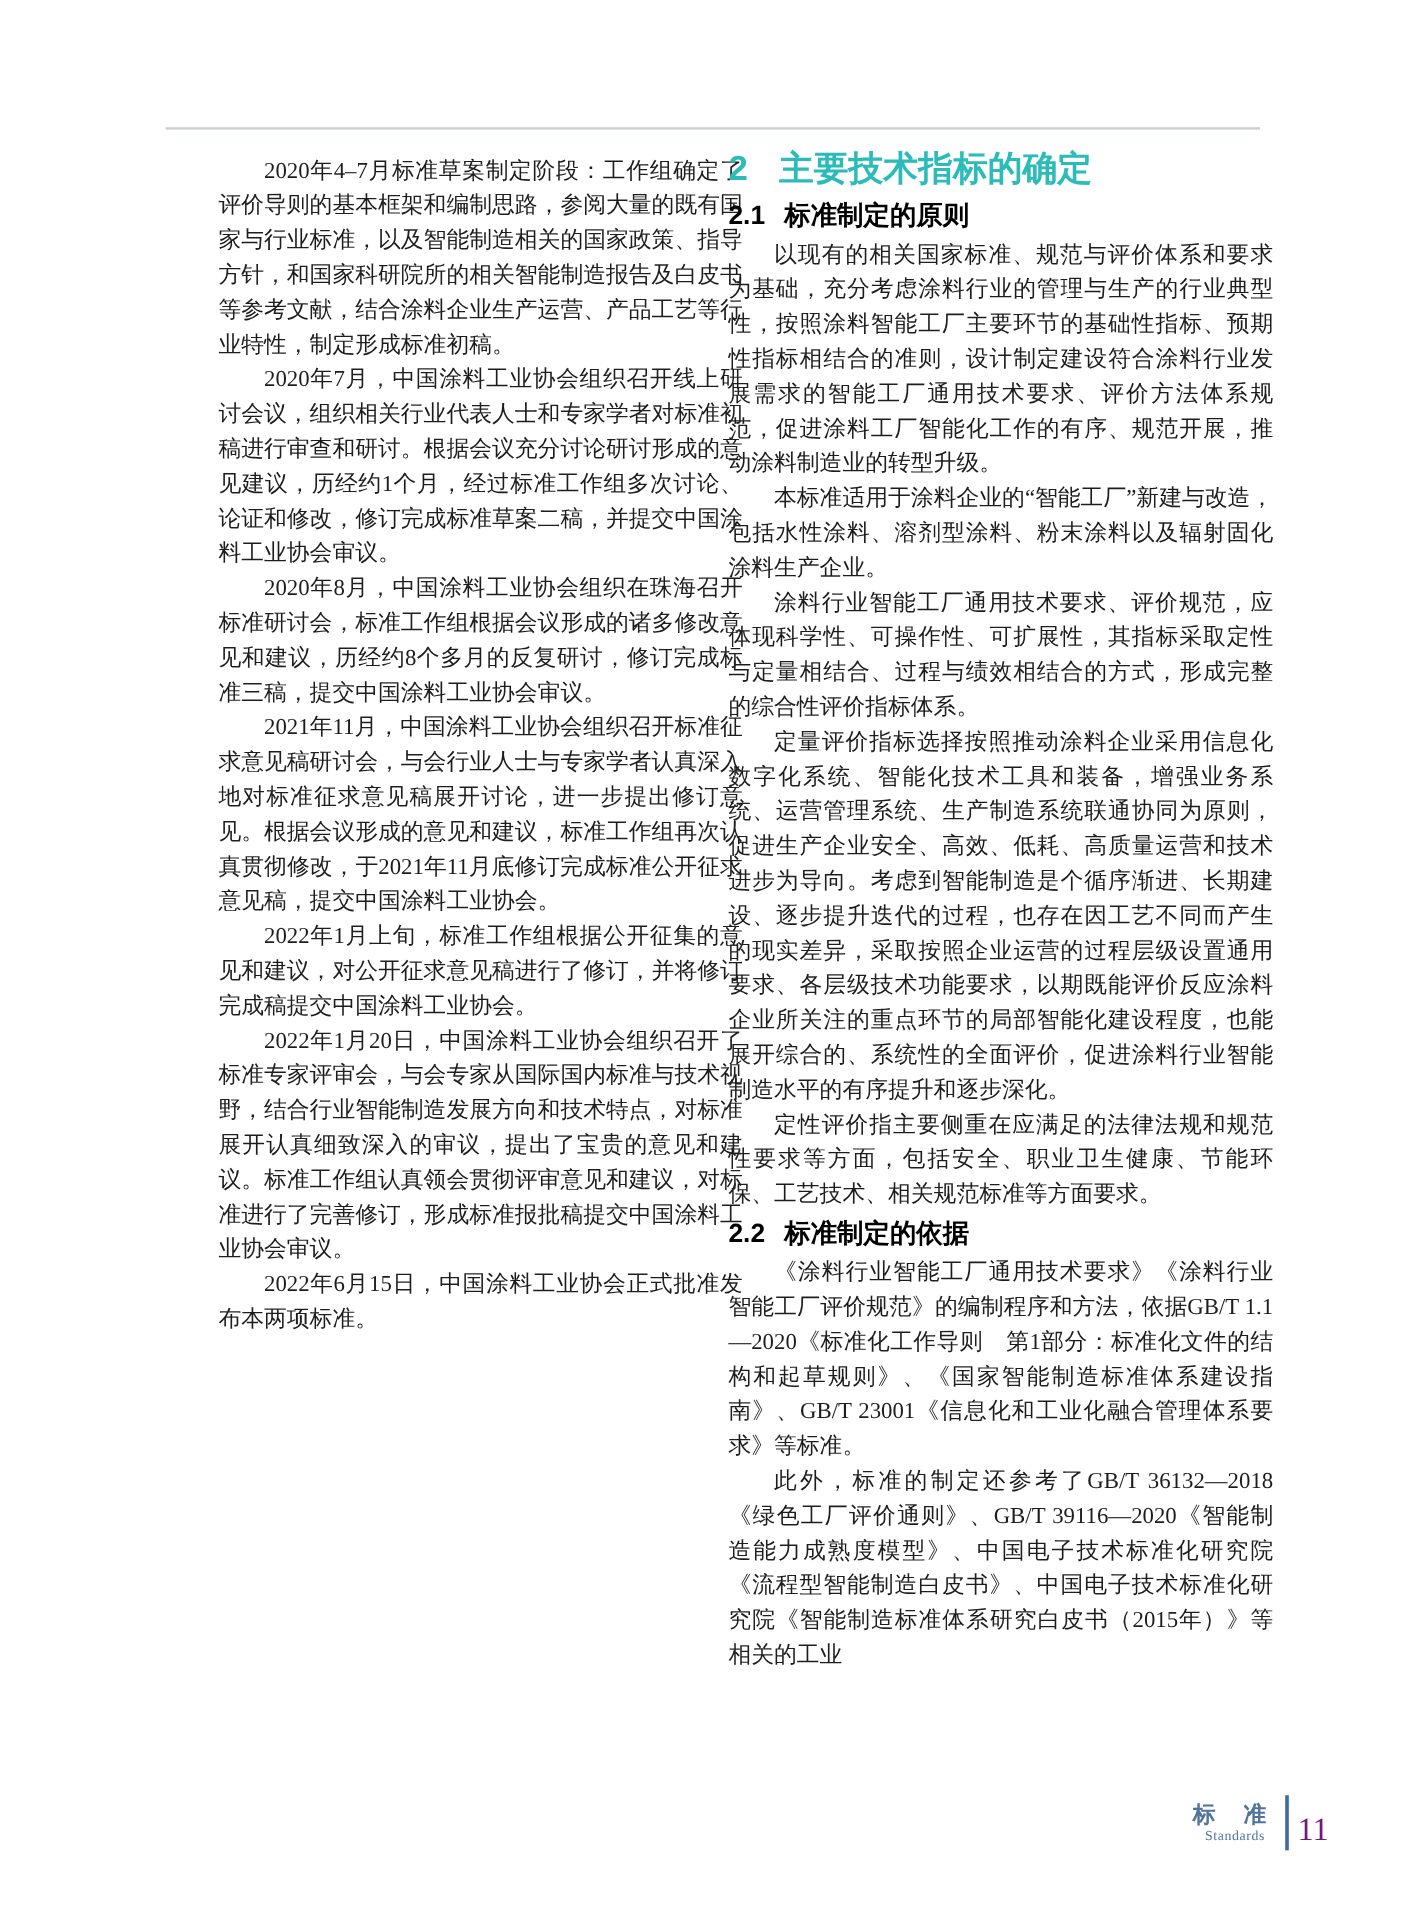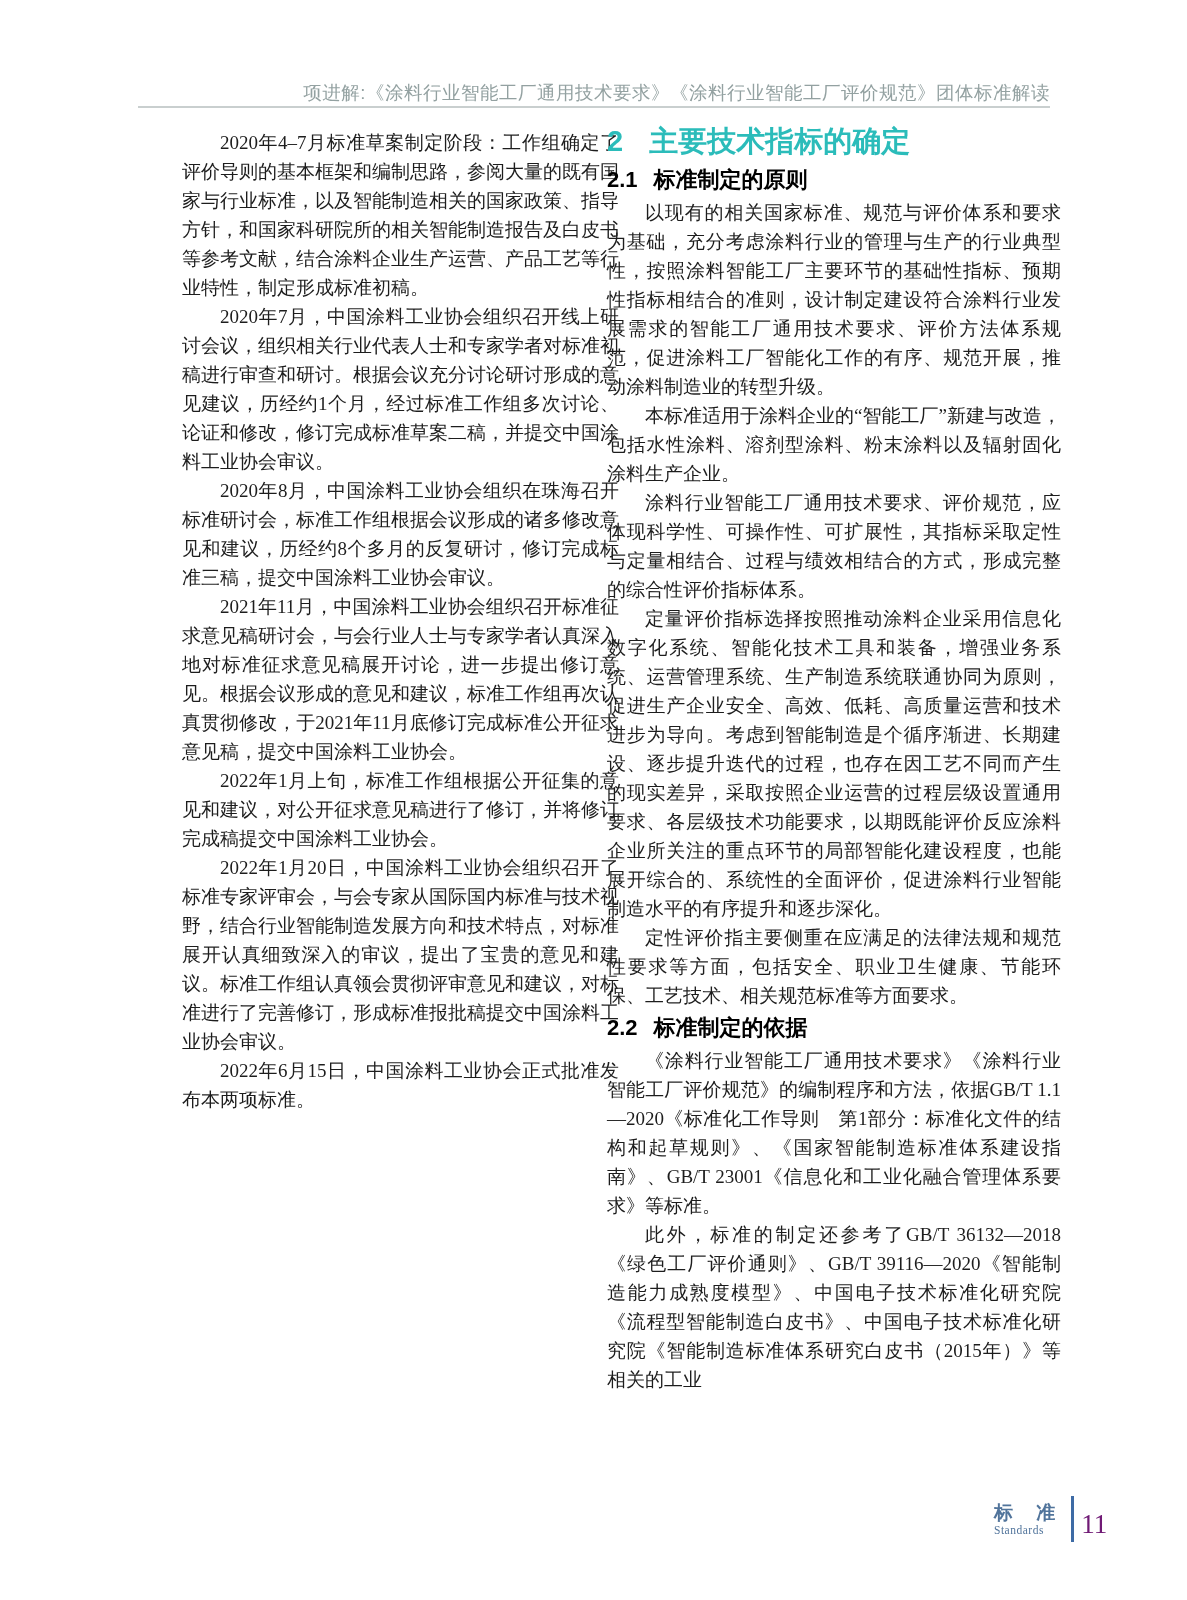--- a/index.html
+++ b/index.html
@@ -64,21 +64,21 @@
     text-align: left;
   }
   .sec-h3 .sec-num { display: inline-block; margin-right: 16px; }
   
   .footer {
     position: absolute;
     left: 994px; top: 1496px;
     display: flex;
     align-items: center;
   }
-  .journal { text-align: left; padding-right: 7px; }
+  .journal { text-align: center; padding-right: 7px; }
   .journal .j-cn {
     font-family: "Liberation Sans", "DejaVu Sans", sans-serif;
     font-weight: bold;
     font-size: 19px;
     line-height: 22px;
     letter-spacing: 9px;
     color: #51749b;
     white-space: nowrap;
   }
   .journal .j-en {
@@ -94,21 +94,20 @@
     font-size: 27px;
     color: #701a75;
     padding: 10px 0 0 7px;
   }
 </style>
 </head>
 <body>
 
 <div class="page">
 
-  <div class="running-head">项进解:《涂料行业智能工厂通用技术要求》《涂料行业智能工厂评价规范》团体标准解读</div>
   <div class="head-rule"></div>
 
   <section class="col col-left">
     <p>2020年4–7月标准草案制定阶段：工作组确定了评价导则的基本框架和编制思路，参阅大量的既有国家与行业标准，以及智能制造相关的国家政策、指导方针，和国家科研院所的相关智能制造报告及白皮书等参考文献，结合涂料企业生产运营、产品工艺等行业特性，制定形成标准初稿。</p>
     <p>2020年7月，中国涂料工业协会组织召开线上研讨会议，组织相关行业代表人士和专家学者对标准初稿进行审查和研讨。根据会议充分讨论研讨形成的意见建议，历经约1个月，经过标准工作组多次讨论、论证和修改，修订完成标准草案二稿，并提交中国涂料工业协会审议。</p>
     <p>2020年8月，中国涂料工业协会组织在珠海召开标准研讨会，标准工作组根据会议形成的诸多修改意见和建议，历经约8个多月的反复研讨，修订完成标准三稿，提交中国涂料工业协会审议。</p>
     <p>2021年11月，中国涂料工业协会组织召开标准征求意见稿研讨会，与会行业人士与专家学者认真深入地对标准征求意见稿展开讨论，进一步提出修订意见。根据会议形成的意见和建议，标准工作组再次认真贯彻修改，于2021年11月底修订完成标准公开征求意见稿，提交中国涂料工业协会。</p>
     <p>2022年1月上旬，标准工作组根据公开征集的意见和建议，对公开征求意见稿进行了修订，并将修订完成稿提交中国涂料工业协会。</p>
     <p>2022年1月20日，中国涂料工业协会组织召开了标准专家评审会，与会专家从国际国内标准与技术视野，结合行业智能制造发展方向和技术特点，对标准展开认真细致深入的审议，提出了宝贵的意见和建议。标准工作组认真领会贯彻评审意见和建议，对标准进行了完善修订，形成标准报批稿提交中国涂料工业协会审议。</p>
     <p>2022年6月15日，中国涂料工业协会正式批准发布本两项标准。</p>

